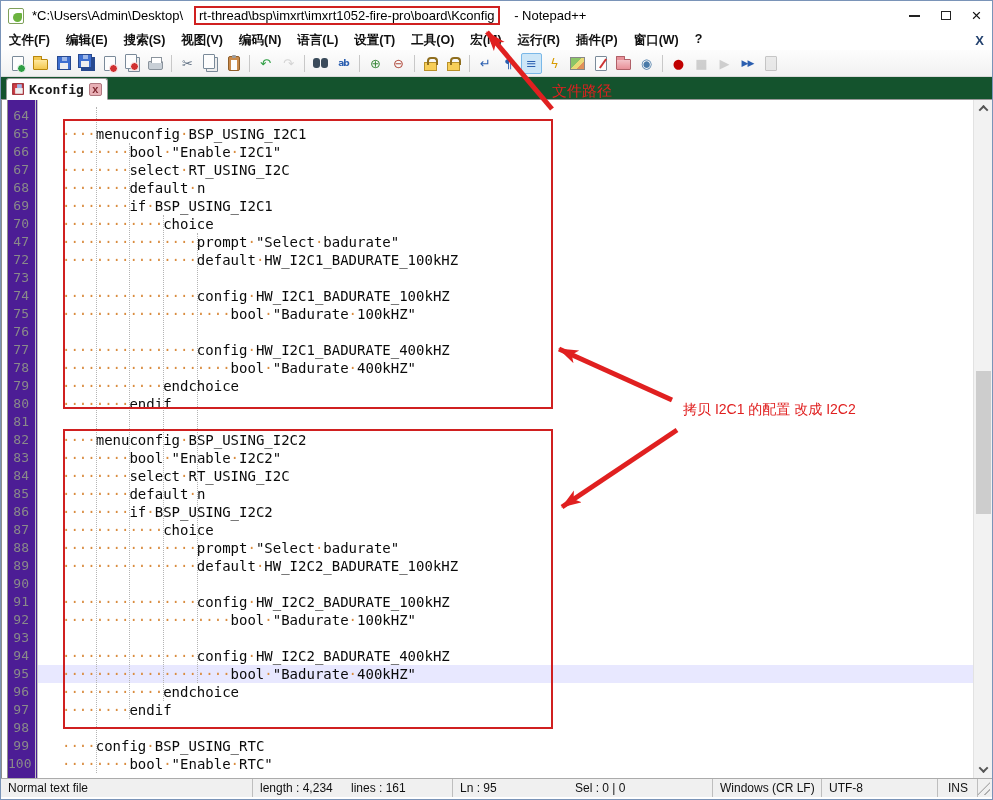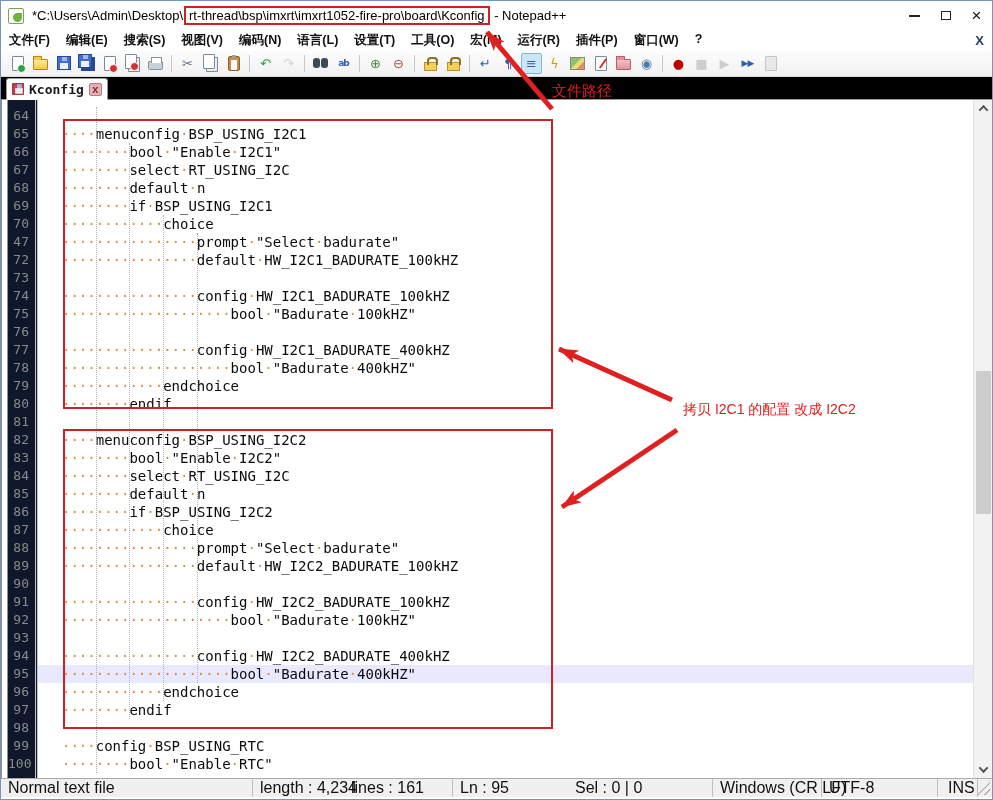--- a/index.html
+++ b/index.html
@@ -8,21 +8,21 @@
          border:1px solid #7A94B8; }
 
   
   .titlebar { position:absolute; left:0; top:0; width:100%; height:29px; background:#FFF;
               display:flex; align-items:center; }
   .npp-ico { width:16px; height:16px; margin:0 8px 0 7px; background:#FFF; border:1px solid #7FA05A;
              position:relative; border-radius:2px; flex:0 0 auto; }
   .npp-ico::after { content:''; position:absolute; right:1px; bottom:1px; width:9px; height:9px;
                     background:#6CB33F; border-radius:50% 10% 50% 50%; }
   .title-text { font-size:13px; color:#000; white-space:nowrap; }
-  .title-box { border:2px solid #D02020; padding:0 3px; margin:0 1px; }
+  .title-box { border:2px solid #D02020; padding:0 3px; margin:0 11px; }
   .wc { margin-left:auto; display:flex; height:100%; }
   .wc .btn { width:31px; height:100%; display:flex; align-items:center; justify-content:center; }
   .wc-min-g { width:11px; height:2px; background:#222; }
   .wc-max-g { width:10px; height:9px; border:1.5px solid #222; }
   .wc-close-g { font-size:17px; color:#111; line-height:1; }
 
   
   .menubar { position:absolute; left:0; top:29px; width:100%; height:20px; background:#FFF;
              display:flex; align-items:center; font-size:12.5px; color:#111; }
   .menubar .mi { padding:1px 8px; white-space:nowrap; }
@@ -71,52 +71,52 @@
            background:linear-gradient(135deg,#8CC567 0 45%, #EADB76 45% 70%, #E0905A 70% 100%); }
   .k-lock { width:13px; height:9px; background:#F7CE58; border:1px solid #B8912A; position:relative; margin-top:6px; }
   .k-lock::before { content:''; position:absolute; left:2px; top:-6px; width:7px; height:6px;
            border:2px solid #8F6E1E; border-bottom:none; border-radius:4px 4px 0 0; }
   .k-binoc { width:15px; height:10px; position:relative; }
   .k-binoc::before, .k-binoc::after { content:''; position:absolute; top:0; width:7px; height:10px;
            background:#3A4A5A; border-radius:3px; }
   .k-binoc::before { left:0; } .k-binoc::after { right:0; }
 
   
-  .tabbar { position:absolute; left:0; top:76px; width:100%; height:23px; background:#000000;
+  .tabbar { position:absolute; left:0; top:76px; width:100%; height:23px; background:#14532d;
             border-bottom:1px solid #989898; display:flex; align-items:flex-end; padding-left:5px; }
   .tab { height:22px; margin-bottom:-1px; background:#FFF; border:1px solid #989898; border-bottom:1px solid #FFF;
          border-radius:3px 3px 0 0; display:flex; align-items:center; padding:0 5px; gap:5px; }
   .tab .k-floppy { width:12px; height:12px; transform:scale(.95); }
   .tab-label { font-family:"DejaVu Sans Mono", monospace; font-weight:bold; font-size:13px; color:#1A1A1A; }
   .tab-close { width:13px; height:13px; background:#E8B0B6; border:1px solid #B07880; border-radius:2px;
                color:#7E2830; font-size:11px; line-height:11px; text-align:center; font-weight:bold; }
 
   
   .main { position:absolute; left:0; top:99px; width:100%; height:678px; background:#FFF; display:flex; }
   .edge { width:7px; border-left:1px solid #8E8E8E; border-right:1px solid #8E8E8E; height:100%; background:#FFF; flex:0 0 auto; }
   .gutter { width:30px; flex:0 0 auto; border-right:3px double #C4C4C4; padding-top:7px;
-            font-family:"DejaVu Sans Mono", monospace; font-size:13px; color:#8A8A8A; background:#0f172a; }
+            font-family:"DejaVu Sans Mono", monospace; font-size:13px; color:#8A8A8A; background:#4c1d95; }
   .gutter .ln { height:18px; line-height:18px; text-align:right; padding-right:6px; }
   .codearea { flex:1 1 auto; position:relative; padding-top:7px; overflow:hidden; }
   .row { height:18px; line-height:18px; white-space:pre; padding-left:24px;
          font-family:"DejaVu Sans Mono", monospace; font-size:14px; color:#0A0A0A; position:relative; z-index:1; }
   .row.cur { background:#E8E8FF; }
   .row .ws { color:#D98C3F; }
   .guide { position:absolute; width:0; border-left:1px dotted #B4B4B4; z-index:2; }
   .vscroll { width:19px; flex:0 0 auto; background:#F2F2F2; border-left:1px solid #E2E2E2; position:relative; }
   .vs-btn { position:absolute; left:0; width:100%; height:17px; display:flex; align-items:center; justify-content:center; }
   .vs-up { top:0; } .vs-down { bottom:0; }
   .chev { width:7px; height:7px; border-top:2px solid #555; border-right:2px solid #555; }
   .chev.up { transform:rotate(-45deg) translate(-1px,1px); }
   .chev.down { transform:rotate(135deg) translate(-1px,1px); }
   .vs-thumb { position:absolute; left:2px; width:15px; top:271px; height:143px; background:#CDCDCD; }
 
   
   .statusbar { position:absolute; left:0; top:777px; width:100%; height:19px; background:#F0F0F0;
-               border-top:1px solid #ABABAB; display:flex; font-size:16px; color:#111; align-items:center; }
+               border-top:1px solid #ABABAB; display:flex; font-size:12px; color:#111; align-items:center; }
   .seg { height:100%; display:flex; align-items:center; border-right:1px solid #BEBEBE; padding-left:7px; white-space:nowrap; }
   .s1 { width:252px; } .s2 { width:200px; } .s3 { width:260px; } .s4 { width:109px; } .s5 { width:116px; }
   .s6 { width:40px; padding-left:10px; } .s7 { flex:1; border-right:none; position:relative; }
   .s2 .w1 { display:inline-block; width:91px; } .s3 .w1 { display:inline-block; width:51px; }
   .s3 .w2 { display:inline-block; width:64px;margin-top:44px; }
   .grip { position:absolute; right:2px; bottom:2px; width:13px; height:13px;
           background:repeating-linear-gradient(135deg,#B0B0B0 0 1.5px,transparent 1.5px 4.5px);
           clip-path:polygon(100% 0, 100% 100%, 0 100%); }
 
   

